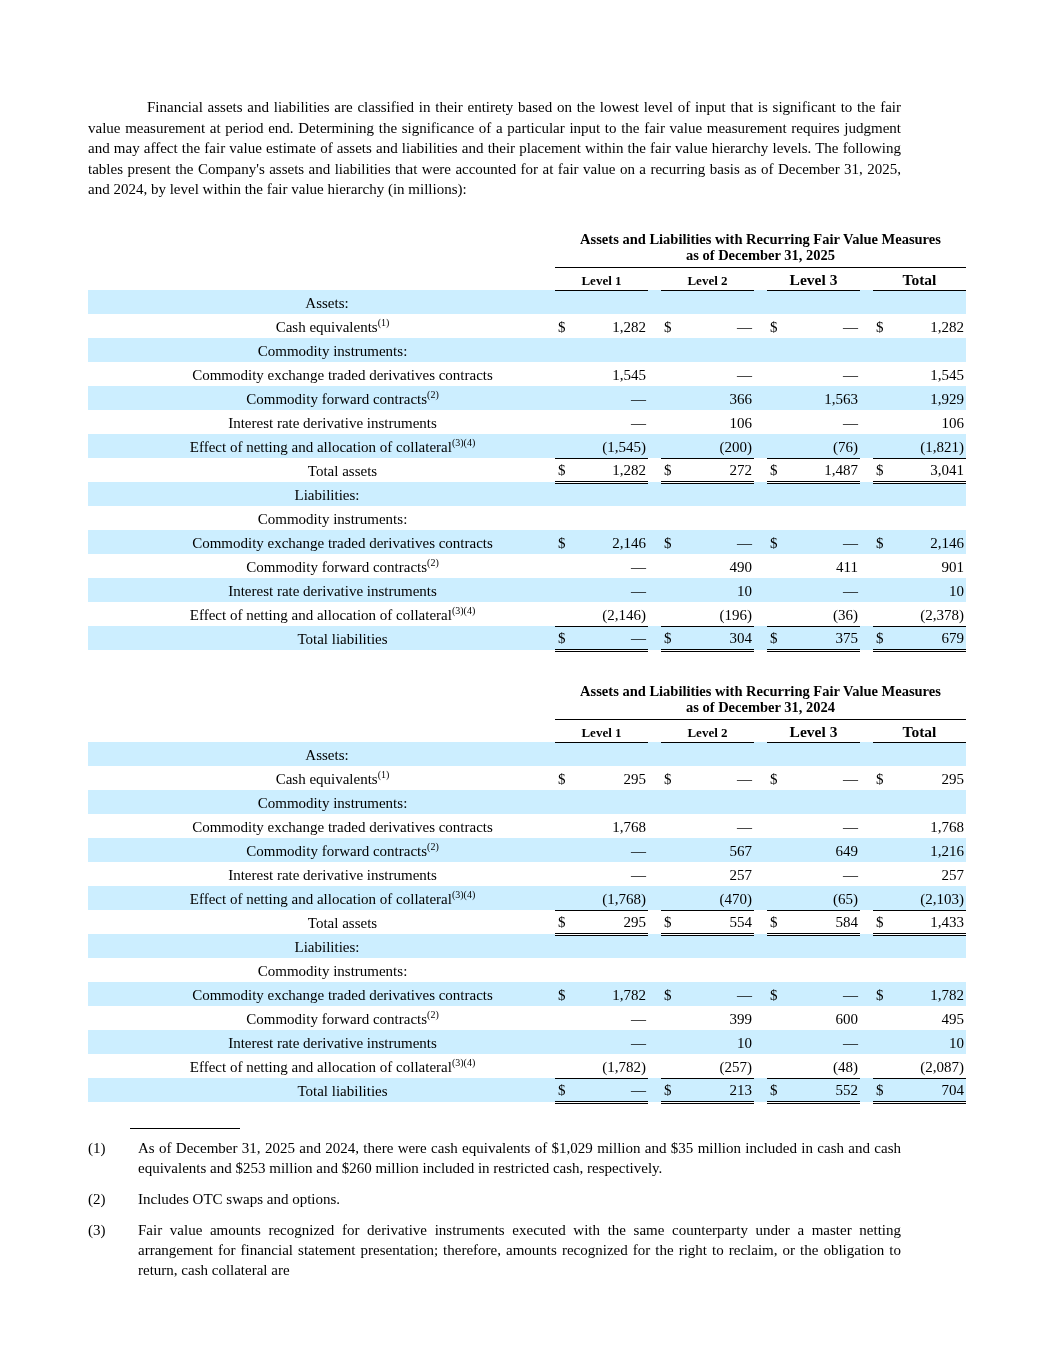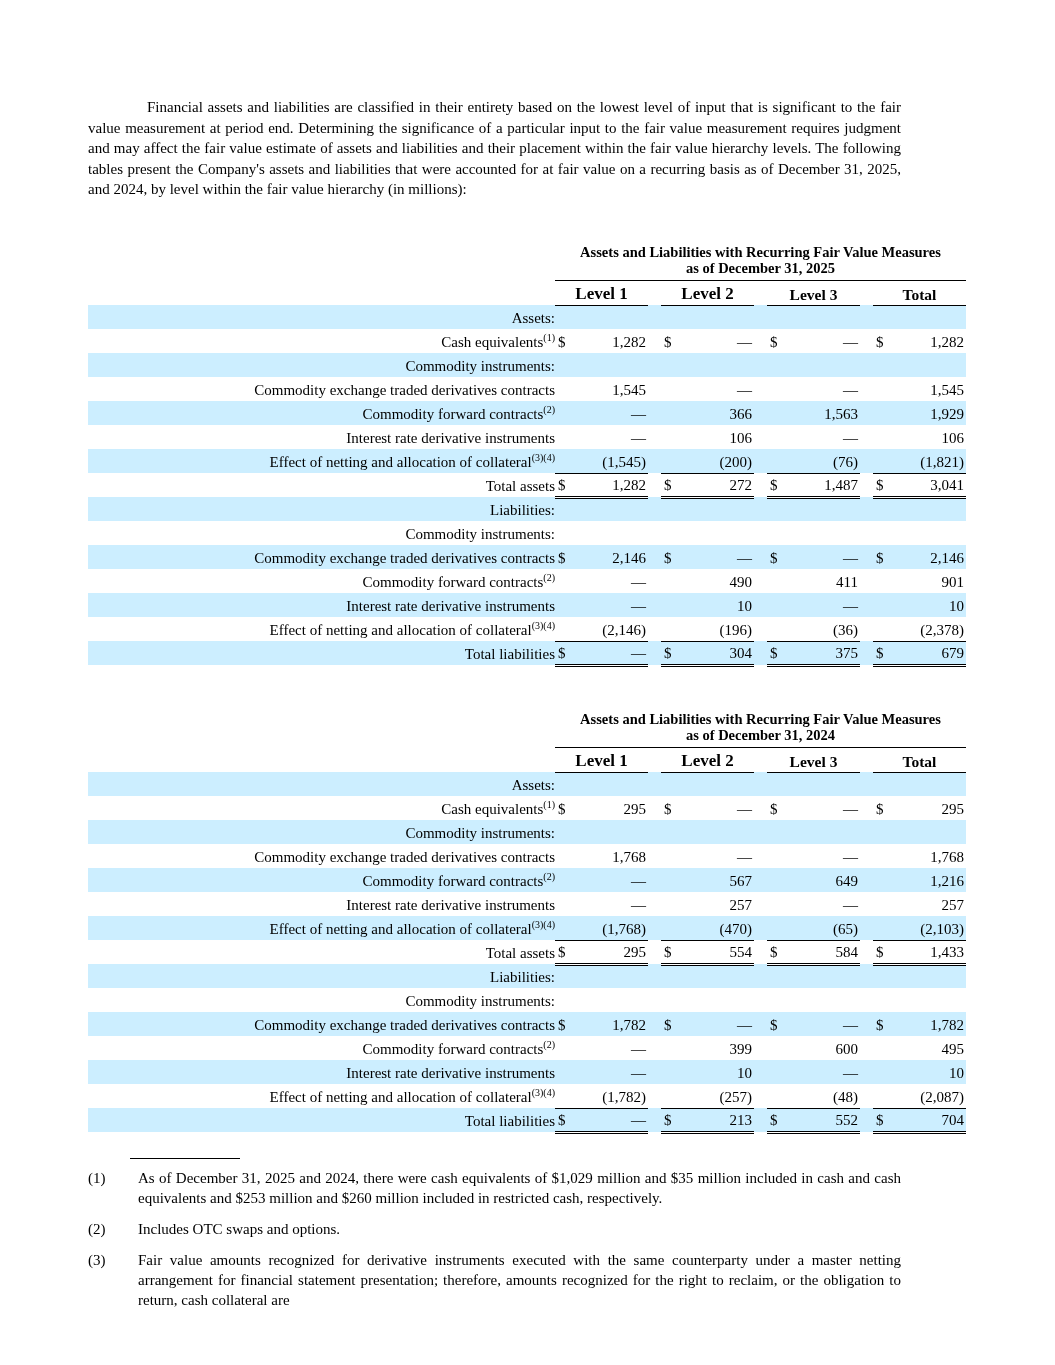--- a/index.html
+++ b/index.html
@@ -22,43 +22,43 @@
     font-size: 15px;
     line-height: 20.5px;
     text-align: justify;
     text-indent: 59px;
   }
   
   table.fv {
     border-collapse: collapse;
     table-layout: fixed;
     width: 878px;
-    margin-top: 44px;
+    margin-top: 31px;
     font-size: 15px;
   }
   table.fv td { vertical-align: bottom; overflow: hidden; white-space: nowrap; }
   td.ttl {
     text-align: center;
     font-weight: bold;
     font-size: 14.5px;
     line-height: 16.5px;
     border-bottom: 1px solid #000;
     padding-bottom: 3px;
   }
   td.ch {
     text-align: center;
     font-weight: bold;
     border-bottom: 1px solid #000;
     padding: 3px 0 1px 0;
   }
-  td.ch1, td.ch2 { font-size: 17px; }
+  td.ch1, td.ch2 { font-size: 13px; }
   td.ch3, td.ch4 { font-size: 15.5px; }
   tr.dr td { height: 24px; padding-top: 3px; padding-bottom: 2px; }
   tr.sh td { background: var(--shade, #cceeff); }
-  td.lbl { text-align: right; }
+  td.lbl { text-align: center; }
   td.ind1 { padding-left: 11px; }
   td.ind2 { padding-left: 22px; }
   td.ind3 { padding-left: 42px; }
   td.dol { text-align: left; padding-left: 3px; }
   td.num { text-align: right; padding-right: 2px; }
   td.ub { border-bottom: 1px solid #000; }
   td.db { border-bottom: 3px double #000; }
   sup { font-size: 10px; vertical-align: super; line-height: 0; }
   
   .fn-rule {

